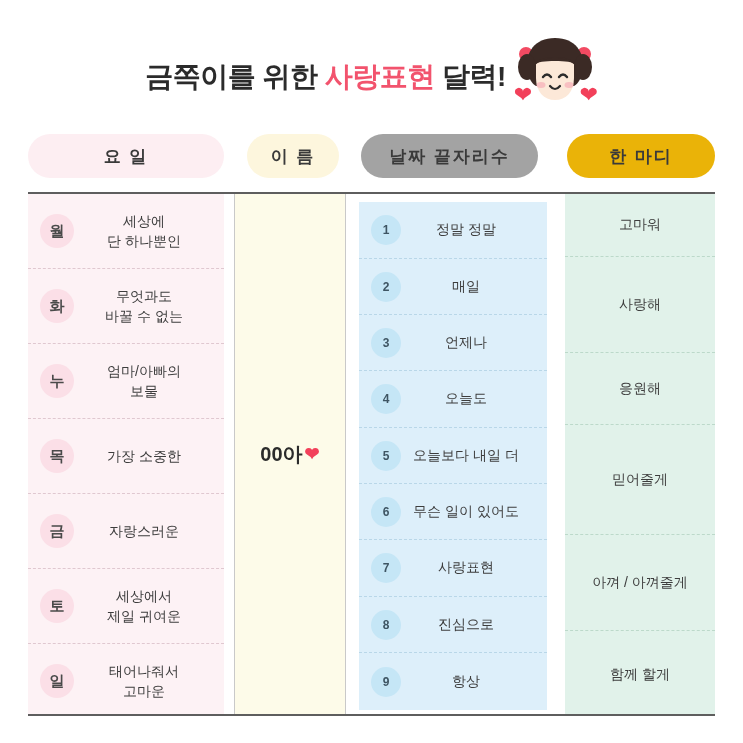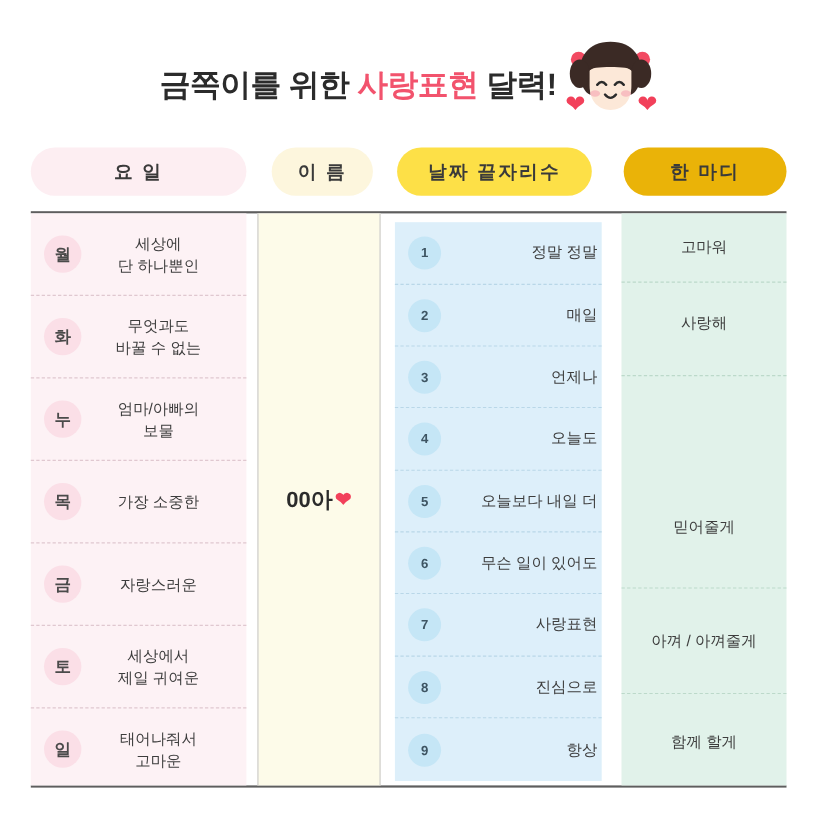--- a/index.html
+++ b/index.html
@@ -74,21 +74,21 @@
     display: flex;
     align-items: center;
     justify-content: center;
     font-size: 17px;
     font-weight: bold;
     color: #3a3a3a;
     letter-spacing: 2px;
   }
   .chip-day   { left: 0px;   width: 196px; background: #fdeef2; }
   .chip-name  { left: 219px; width: 92px;  background: #fdf6dd; }
-  .chip-last  { left: 333px; width: 177px; background: #fde047; }
+  .chip-last  { left: 333px; width: 177px; background: #a3a3a3; }
   .chip-word  { left: 539px; width: 148px; background: #eab308; }
 
   
   .grid {
     position: absolute;
     top: 192px;
     left: 28px;
     width: 687px;
     height: 524px;
     border-top: 2px solid #5e5e5e;
@@ -209,24 +209,24 @@
     color: #3e5563;
     font-size: 12px;
     font-weight: bold;
     display: flex;
     align-items: center;
     justify-content: center;
     flex: 0 0 auto;
   }
   .num-text {
     flex: 1;
-    text-align: right;
+    text-align: center;
     font-size: 14px;
     color: #3d3d3d;
-    padding-right: 4px;
+    padding-right: 16px;
   }
 
   
   .word-row {
     position: absolute;
     left: 537px;
     width: 150px;
     display: flex;
     align-items: center;
     justify-content: center;
@@ -365,18 +365,19 @@
     <div class="num-row" style="top:403px; height:56px;">
       <div class="num-badge">8</div>
       <div class="num-text">진심으로</div>
     </div>
     <div class="num-row last" style="top:459px; height:57px;">
       <div class="num-badge">9</div>
       <div class="num-text">항상</div>
     </div>
 
     <div class="word-row" style="top:0px;   height:63px;">고마워</div>
-    <div class="word-row" style="top:52px;  height:96px;">사랑해</div>
+    <div class="word-row" style="top:63px;  height:96px;">사랑해</div>
+    <div class="word-row" style="top:159px; height:72px;">응원해</div>
     <div class="word-row" style="top:341px; height:96px;">아껴 / 아껴줄게</div>
     <div class="word-row" style="top:231px; height:110px;">믿어줄게</div>
     <div class="word-row last" style="top:437px; height:87px;">함께 할게</div>
   </div>
 </div>
 
 </body></html>

